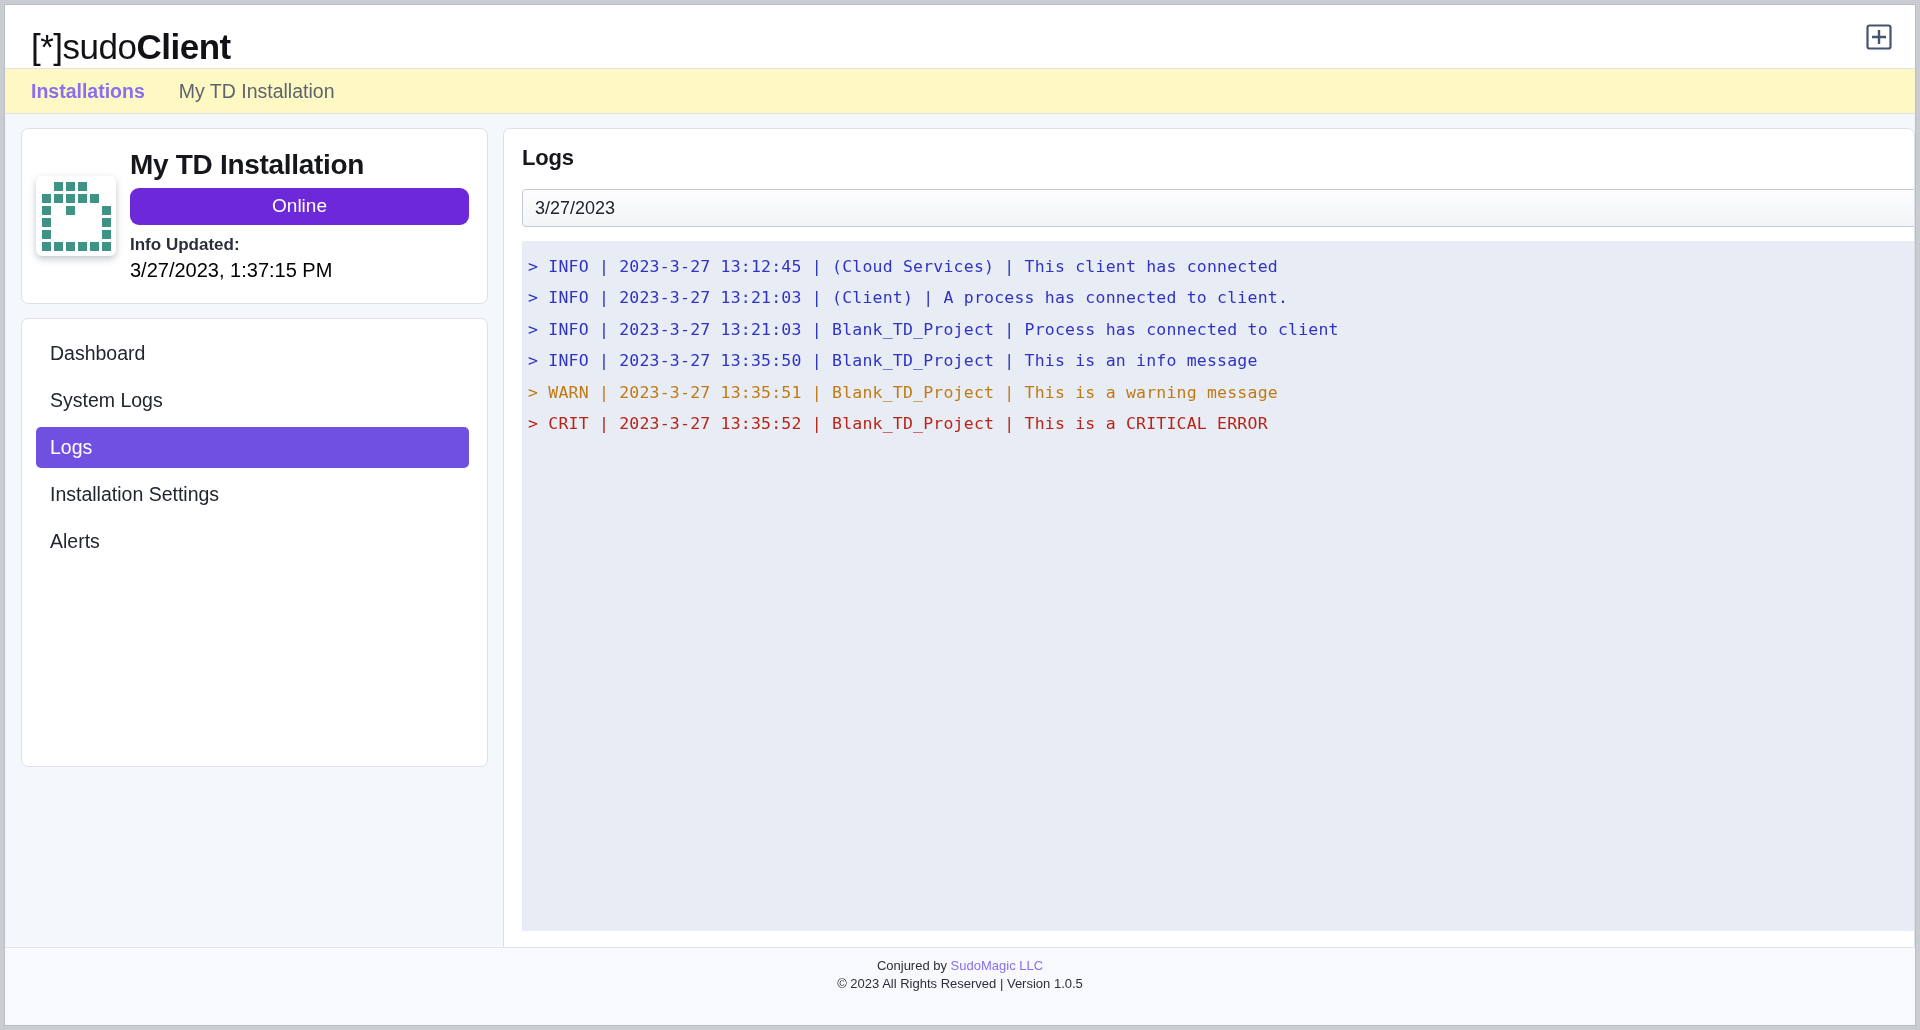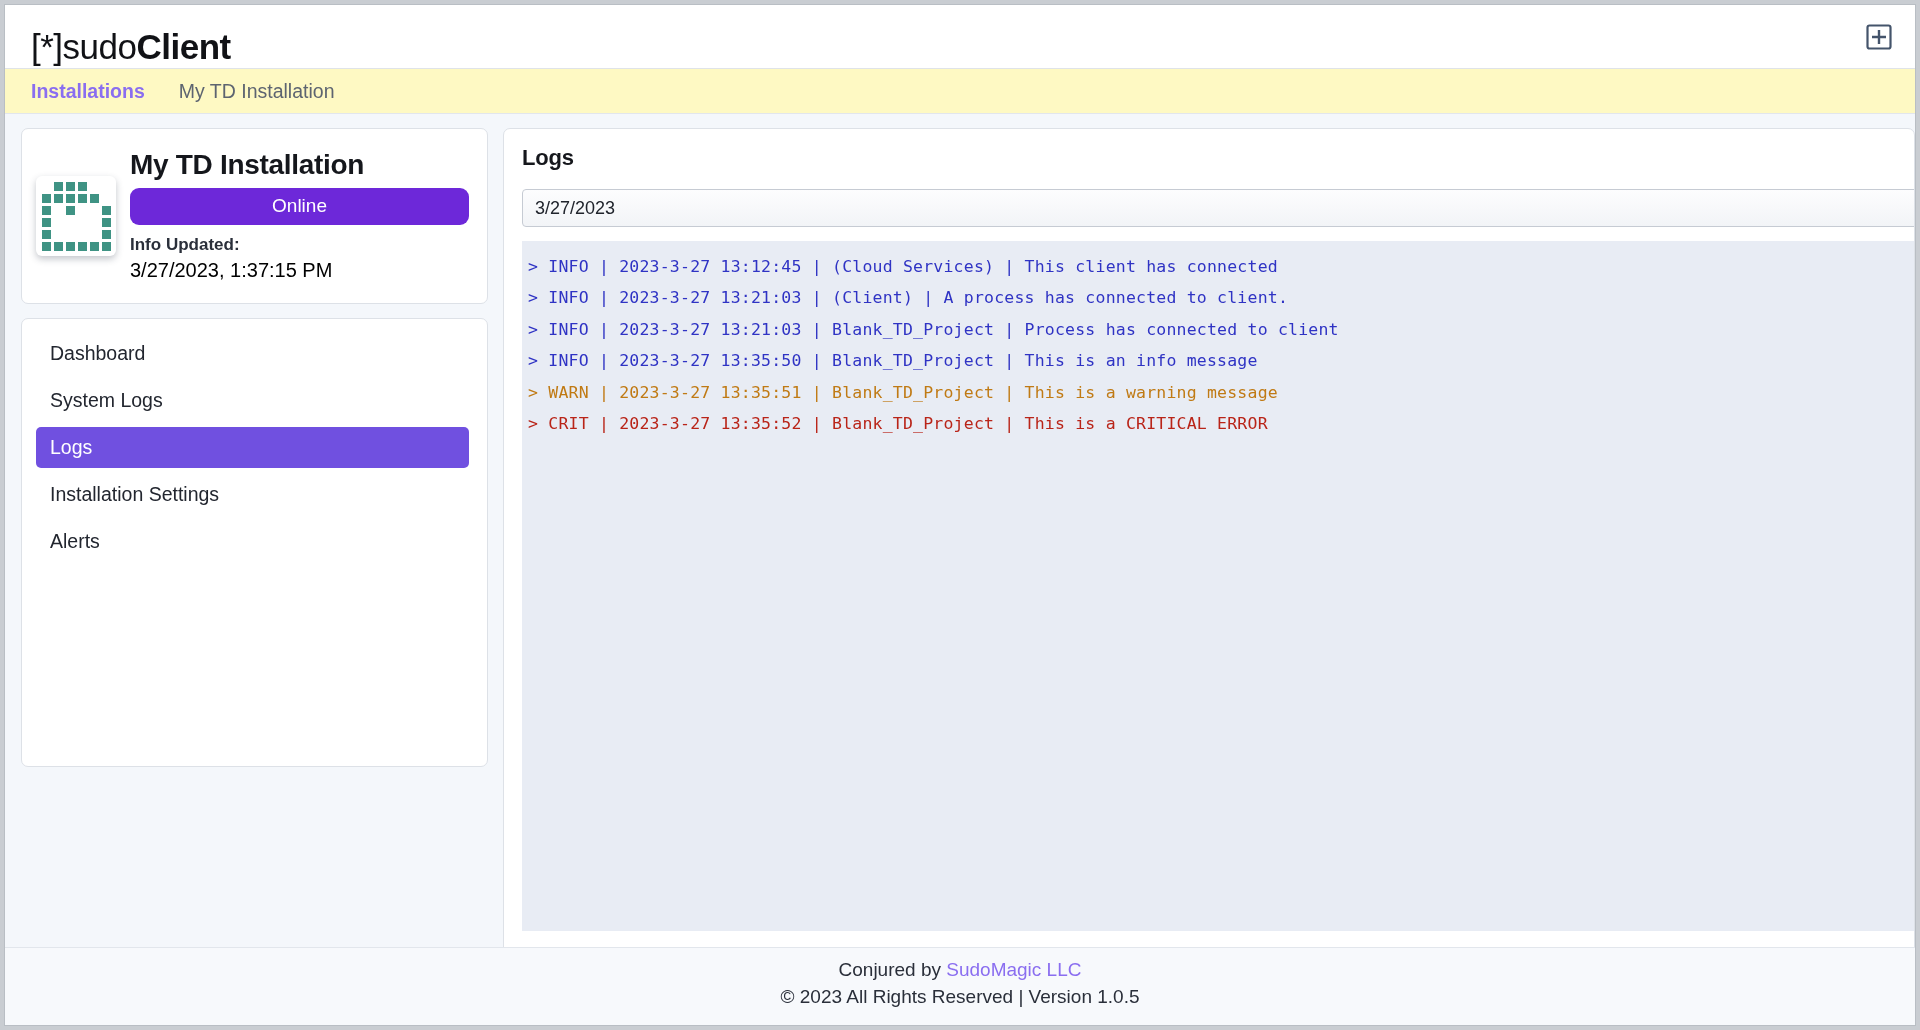--- a/index.html
+++ b/index.html
@@ -237,21 +237,21 @@
     position: absolute;
     left: 0; right: 0; bottom: 0;
     height: 78px;
     background: #f7f9fc;
     border-top: 1px solid #e2e6ec;
     text-align: center;
     padding-top: 9px;
     box-sizing: border-box;
   }
   .footer-line {
-    font-size: 19px;
+    font-size: 13px;
     color: #2a2f3a;
     line-height: 1.42;
   }
   .footer-link {
     color: #8a6ef0;
     cursor: pointer;
   }
 </style>
 </head>
 <body>

